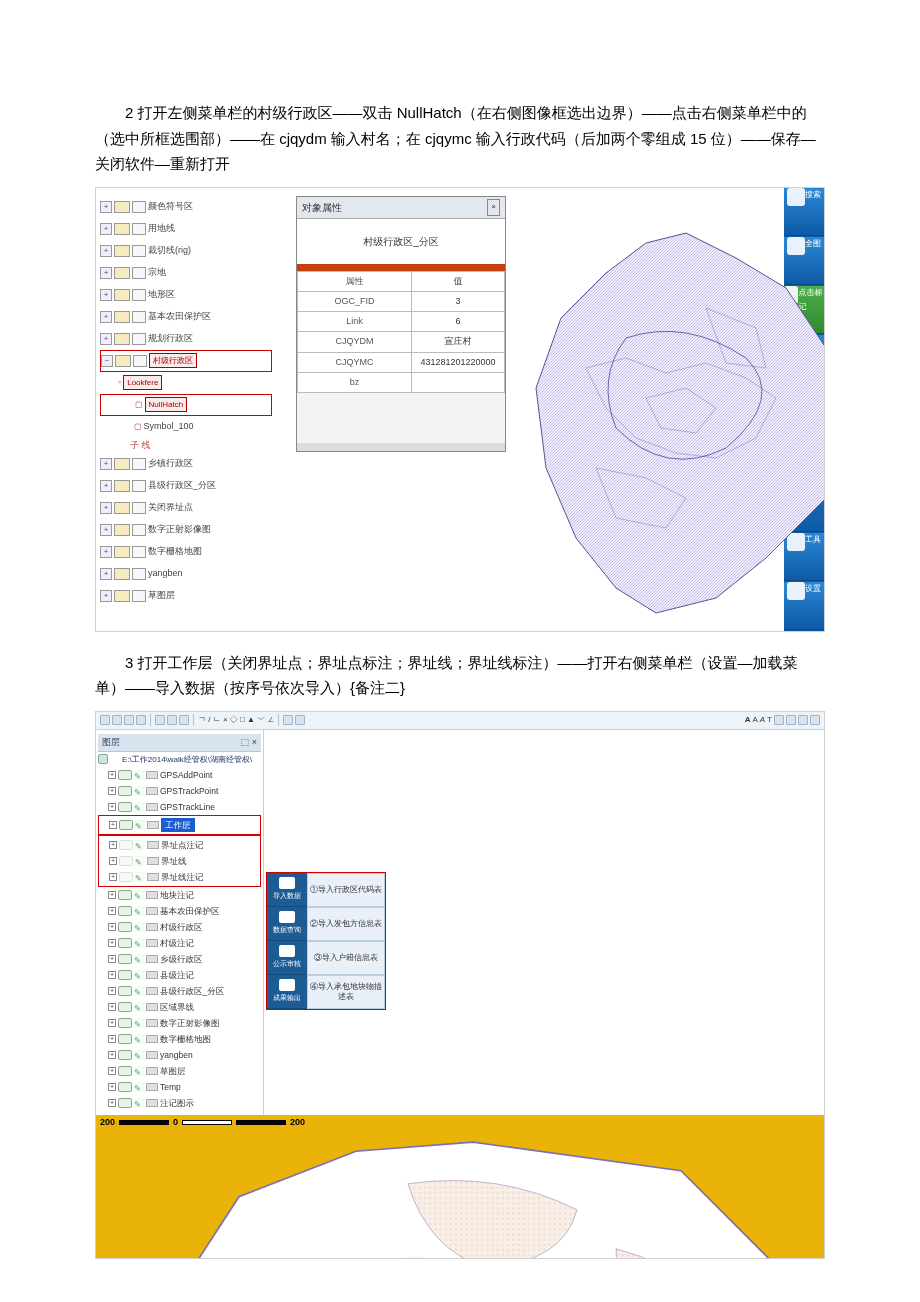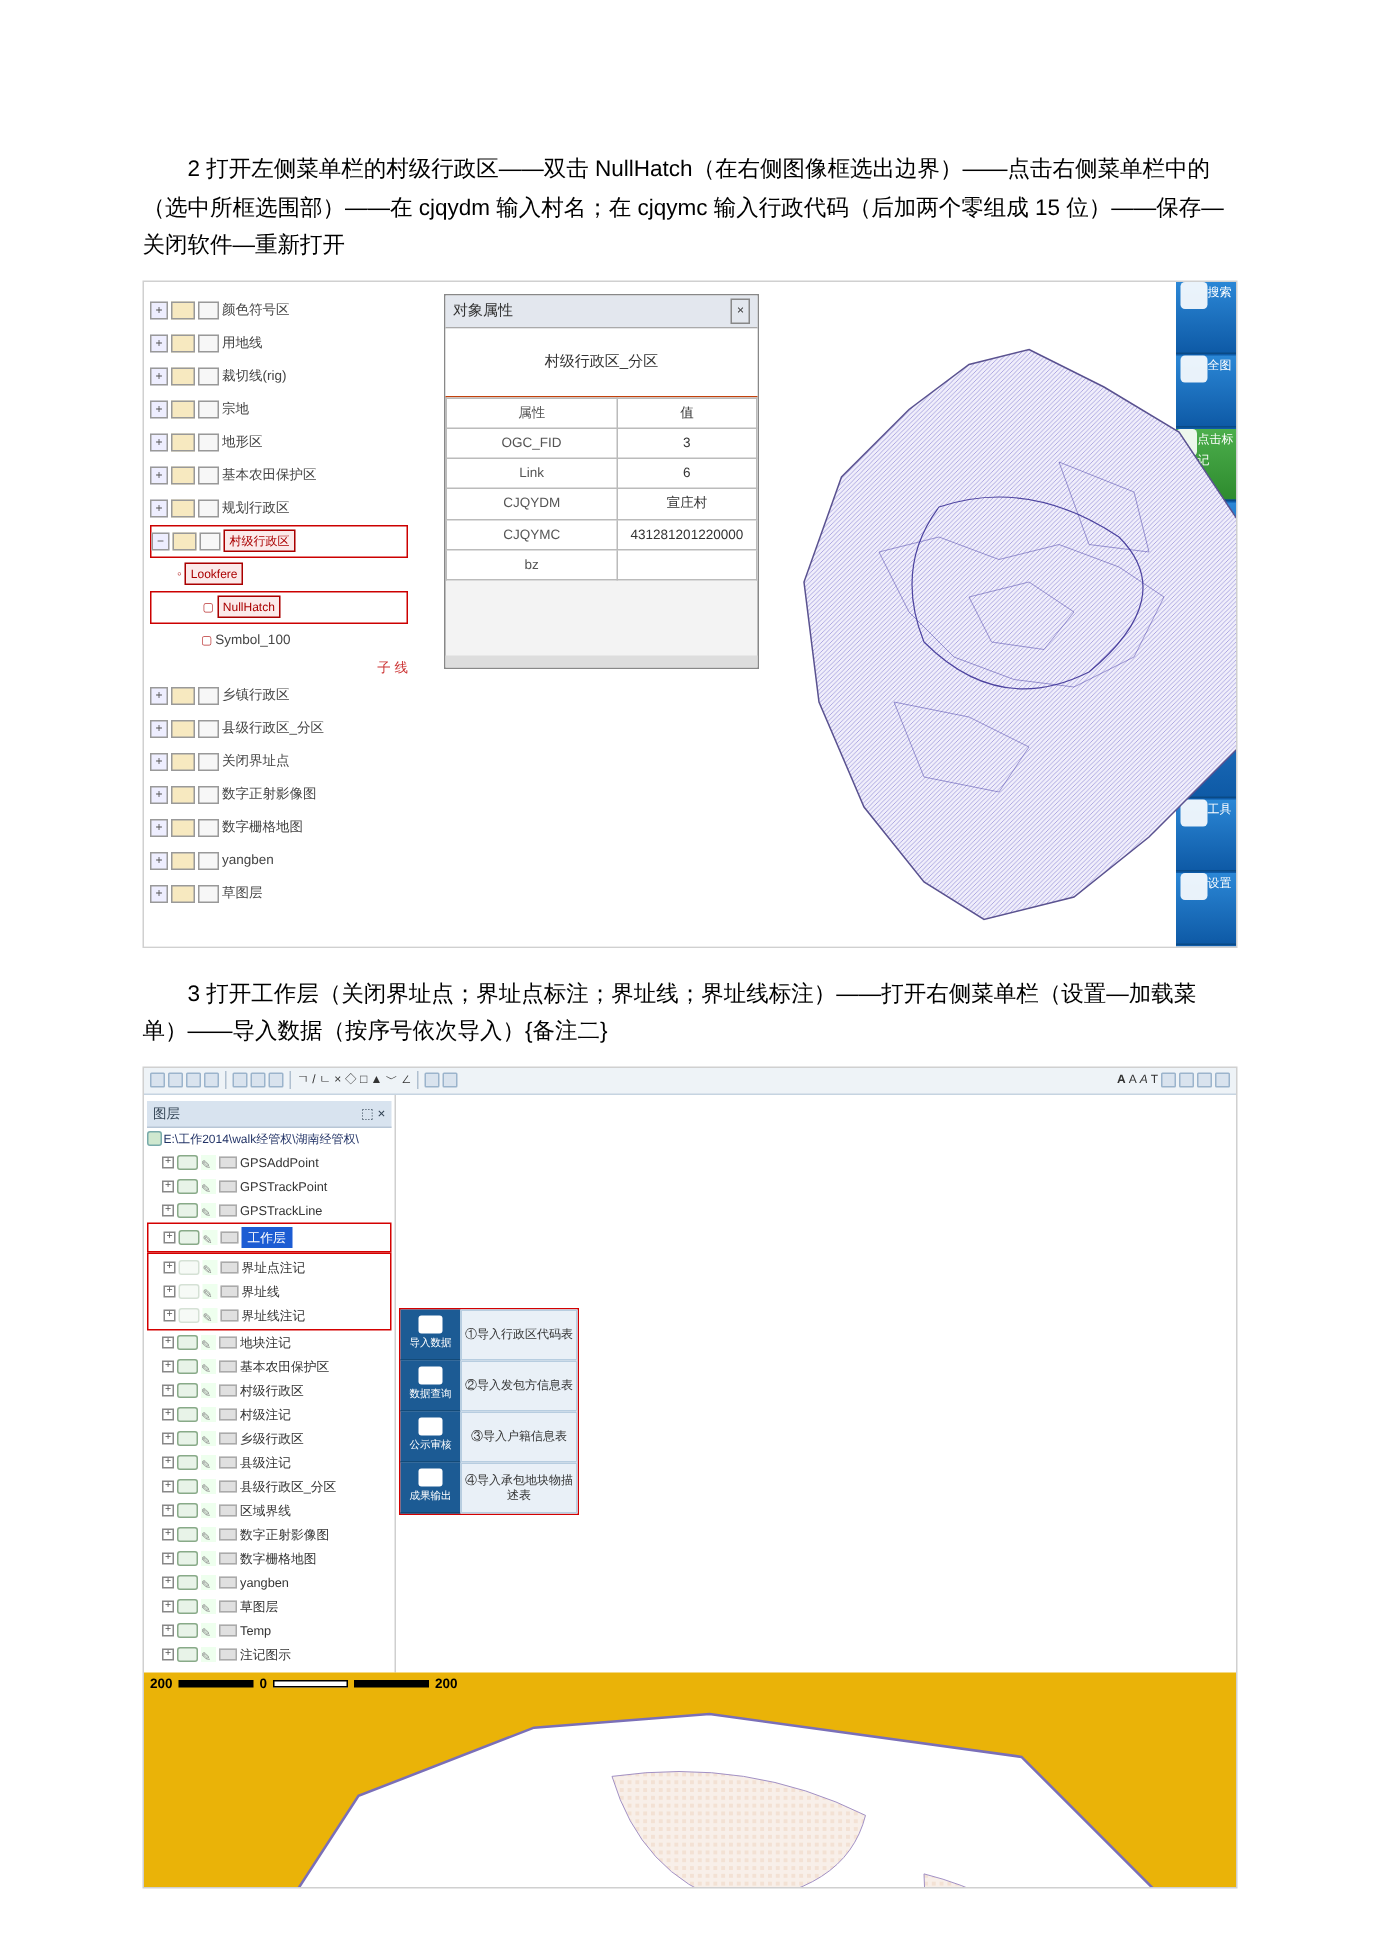--- a/index.html
+++ b/index.html
@@ -24,29 +24,29 @@
   .shot1-left { width: 180px; background: #fff; padding: 8px 4px; font-size: 9px; color: #444; position: relative; }
   .tree-node { display:flex; align-items:center; height:22px; gap:2px; }
   .tree-indent { padding-left: 18px; }
   .tree-indent2 { padding-left: 34px; }
   .tn-icon { width:12px;height:12px;border:1px solid #999;background:#eef;display:inline-block;font-size:8px;line-height:10px;text-align:center;color:#555;}
   .tn-icon2 { width:16px;height:12px;border:1px solid #999;background:#f7e9c0;display:inline-block;}
   .tn-icon3 { width:14px;height:12px;border:1px solid #999;background:#f7f7f7;display:inline-block;}
   .tn-label { white-space: nowrap; }
   .tn-highlight { border:1px solid #a00; padding:0 3px; background:#fbeaea; color:#a00; font-size:8px;}
   .tn-redbox { border:1.5px solid #c00; }
-  .tn-sep { color:#c33; font-size:9px; padding-left:30px;text-align:right;}
+  .tn-sep { color:#c33; font-size:9px; padding-left:30px;}
 
   .shot1-center { flex:1; position:relative; background:#fff; }
   .attr-panel {
     position:absolute; top:8px; left:20px; width:210px; border:1px solid #888;
     background:#f3f3f3; font-size:10px; color:#333;text-align:center;
   }
   .attr-title { background:#e3e7ee; padding:2px 5px; border-bottom:1px solid #aaa; display:flex; justify-content:space-between;}
-  .attr-sub { padding:14px 5px; background:#fff; border-bottom:1px solid #c2410c;}
+  .attr-sub { padding:14px 5px; background:#fff; border-bottom:7px solid #c2410c;}
   .attr-table { width:100%; border-collapse:collapse; font-size:9px;}
   .attr-table td { border:0.5px solid #bbb; padding:2px 4px; background:#fff;}
   .attr-table td:first-child{width:55%; color:#555;}
   .attr-scroll { height:8px; background:#ddd; margin-top:50px;}
 
   .map-shape1 {
     position:absolute; top:30px; left:230px; width:360px; height:400px;
   }
   .map-shape1 svg { width:100%; height:100%; }
 
@@ -67,21 +67,21 @@
   .shot2-toolbar { height:18px; background:#eef3f7; border-bottom:1px solid #c6d4e1; display:flex; align-items:center; gap:2px; padding:0 4px; font-size:8px;color:#556;}
   .tb-ico{width:10px;height:10px;background:#d9e3ee;border:1px solid #9bb4cc;border-radius:1px;}
   .tb-sep{width:1px;height:12px;background:#b0c0d0;margin:0 2px;}
   .tb-text{font-size:8px;color:#333;}
 
   .shot2-body { display:flex; height:508px;flex-direction:column; }
   .shot2-tree {
     width:168px; background:#fff; border-right:1px solid #cfcfcf; font-size:9px; color:#444; padding:4px 2px; position:relative;
   }
   .panel-hdr{background:#d8e3ef;font-size:9px;color:#345;padding:1px 4px;border-bottom:1px solid #b7c6d6; display:flex; justify-content:space-between;}
-  .proj-line { display:flex;align-items:center;gap:1px;height:15px;white-space:nowrap;overflow:hidden;}
+  .proj-line { display:flex;align-items:center;gap:14px;height:15px;white-space:nowrap;overflow:hidden;}
   .proj-ico{width:10px;height:10px;border:1px solid #7aa;background:#cfe8cf;border-radius:2px;}
   .layer-line{display:flex;align-items:center;gap:2px;height:16px;padding-left:10px;}
   .ly-plus{width:8px;height:8px;border:1px solid #888;font-size:7px;line-height:6px;text-align:center;color:#555;}
   .ly-eye{width:14px;height:10px;border:1px solid #8a8;background:#e8f3e8;border-radius:2px;}
   .ly-pen{width:10px;height:10px;background:#efe;}
   .ly-clr{width:12px;height:8px;background:#e0e0e0;border:1px solid #aaa;}
   .ly-label{font-size:8.5px;color:#333;}
   .redframe{border:1.5px solid #d40000;padding:1px 0;}
 
   .import-panel {

